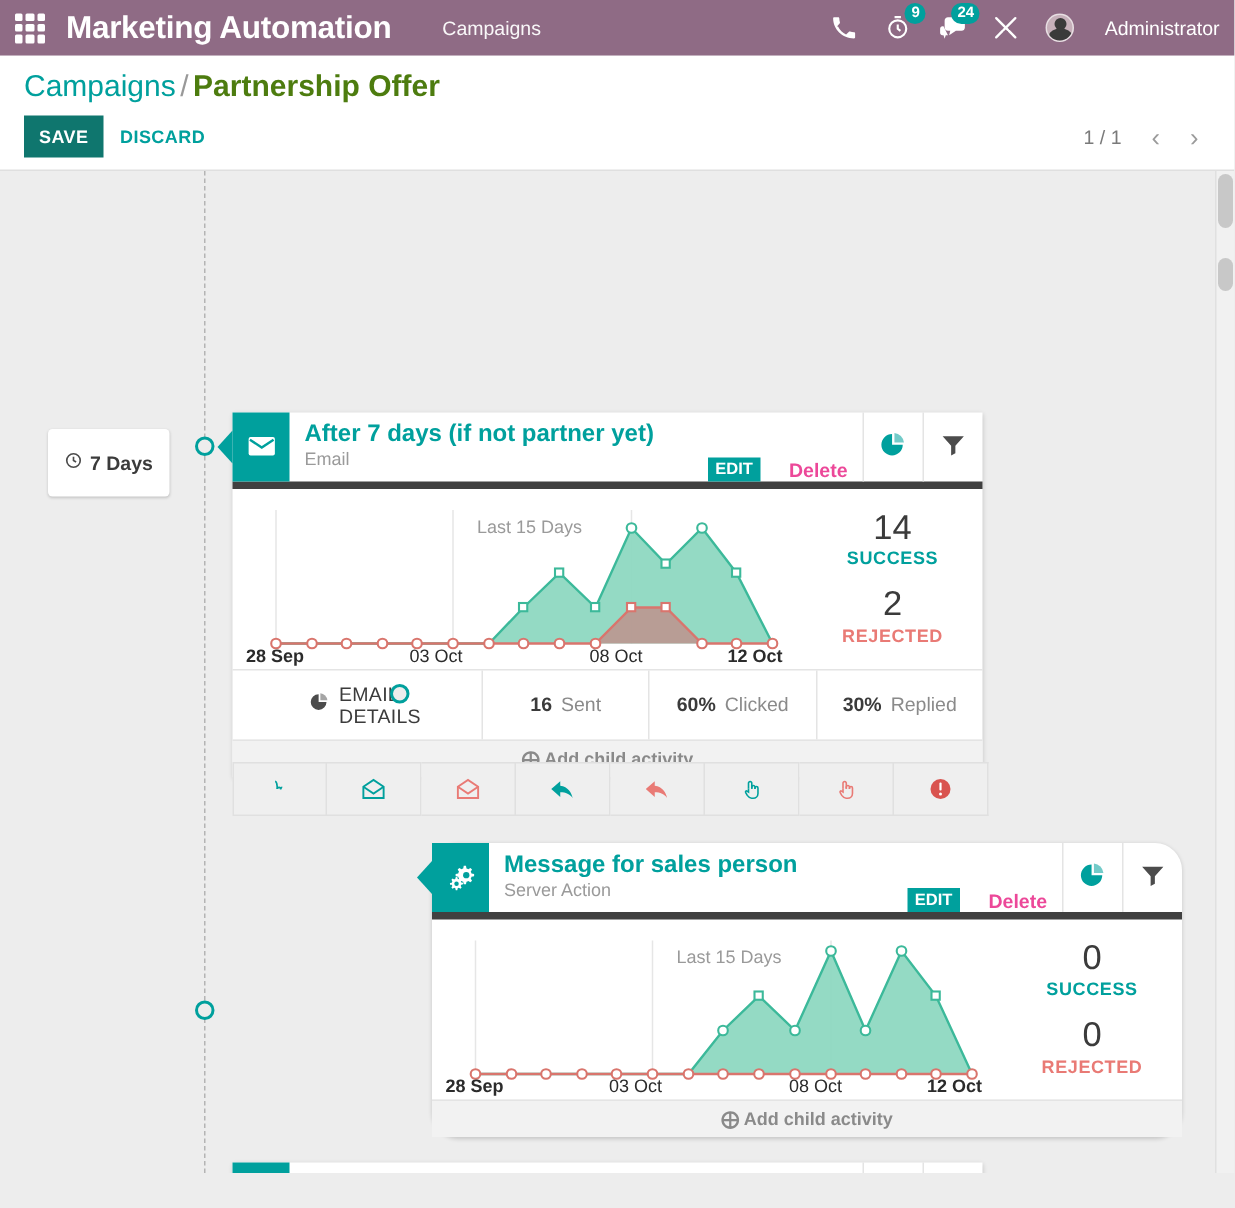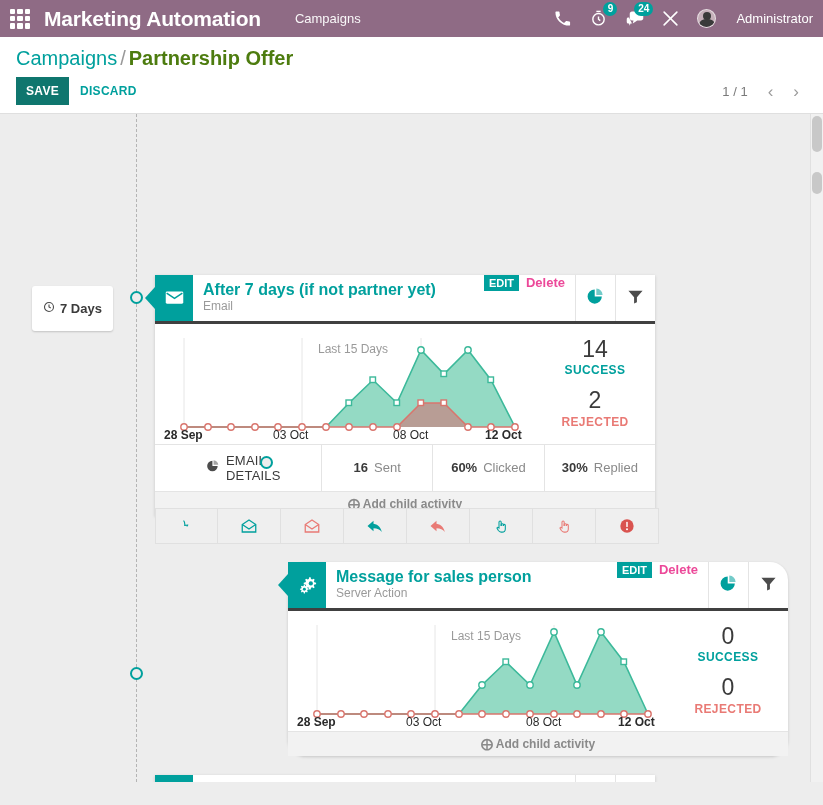--- a/index.html
+++ b/index.html
@@ -75,27 +75,27 @@
   .chip.multi { flex-direction:column; gap:1px; text-align:center; padding:7px 13px; line-height:1.35;}
   .chip .teal { color:#00A09D; }
 
   
   .card { position:absolute; background:#fff; box-shadow:0 1px 3px rgba(0,0,0,.17); }
   .card::before {
     content:""; position:absolute; left:-10px; top:12px;
     border-top:11px solid transparent; border-bottom:11px solid transparent;
     border-right:10px solid #00A09D;
   }
-  .card-head { display:flex; align-items:stretch; border-bottom:3px solid #404040; }
+  .card-head { display:flex; align-items:stretch; border-bottom:5px solid #404040; }
   .card-icon { width:38px; min-width:38px; background:#00A09D; color:#fff;
     display:flex; align-items:center; justify-content:center; }
   .card-titles { padding:6px 10px; flex:1; min-width:0; }
   .card-title { color:#00A09D; font-size:16px; font-weight:bold; line-height:1.15; white-space:nowrap;}
   .card-sub { color:#9a9a9a; font-size:12px; line-height:1.3; }
-  .head-actions { display:flex; align-items:flex-start; padding:0 10px 0 4px; gap:7px; }
+  .head-actions { display:flex; align-items:flex-end; padding:0 10px 0 4px; gap:19px; }
   .tag-edit { background:#00A09D; color:#fff; font-size:11px; font-weight:bold; padding:2px 5px; cursor:pointer;}
   .lnk-delete { color:#ec4899; font-size:13px; font-weight:bold; cursor:pointer; }
   .head-btn { width:40px; display:flex; align-items:center; justify-content:center;
     border-left:1px solid #e4e4e4; cursor:pointer; }
 
   .card-body { position:relative; }
   .graph-row { display:flex; align-items:center; }
   .graph { flex:1; position:relative; padding:8px 4px 0 4px; }
   .graph svg { display:block; }
   .graph-note { position:absolute; font-size:12px; color:#9a9a9a; }

